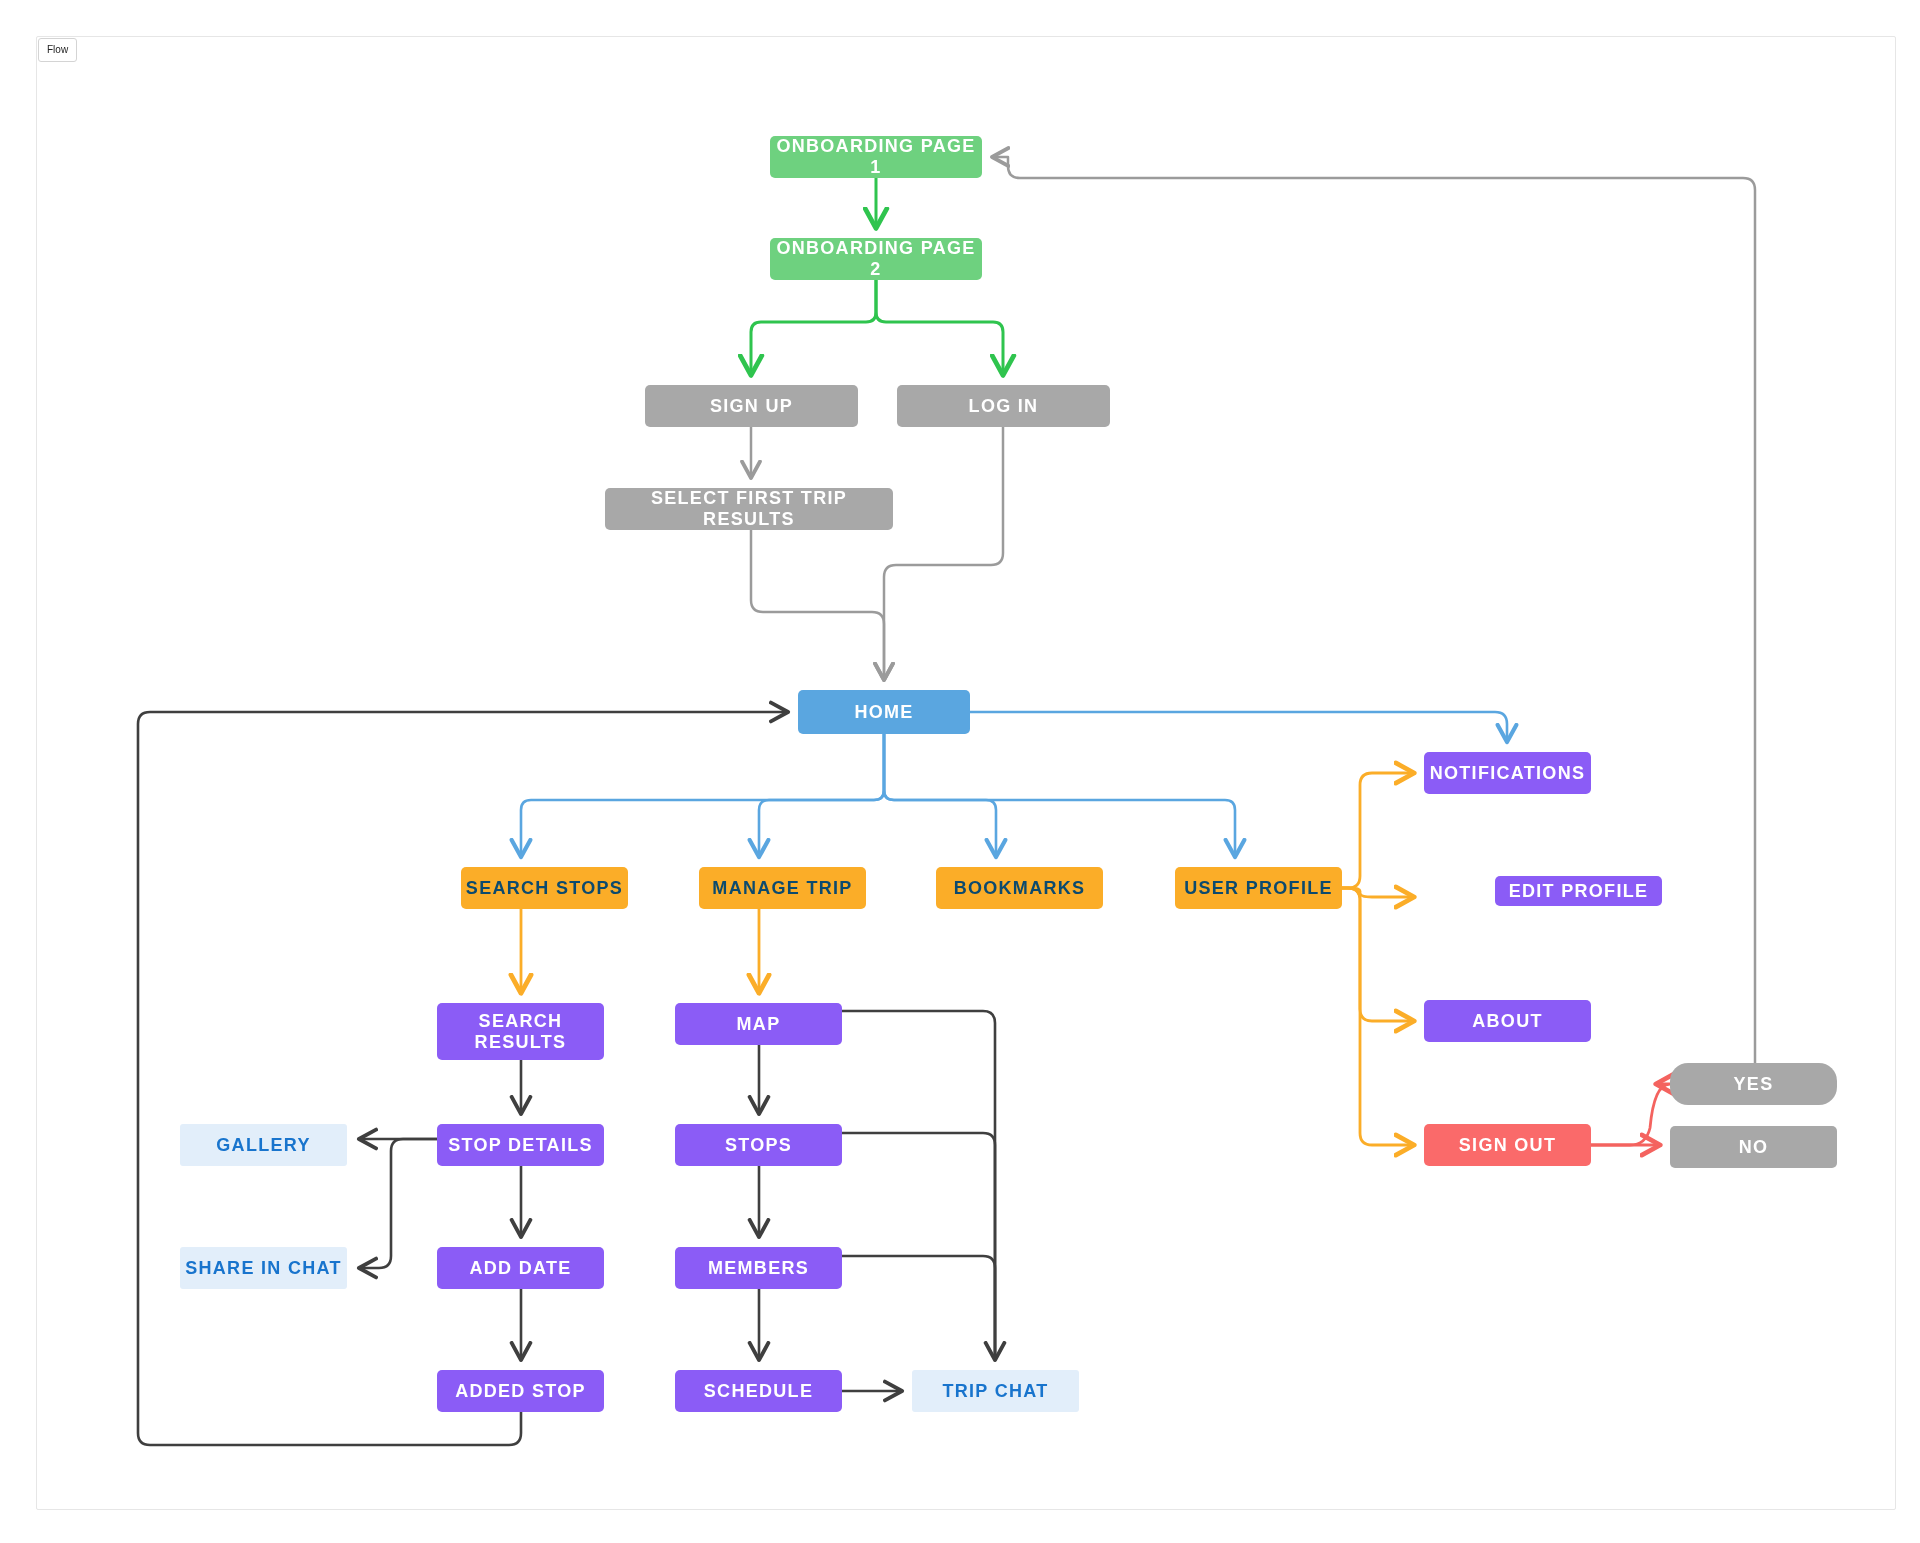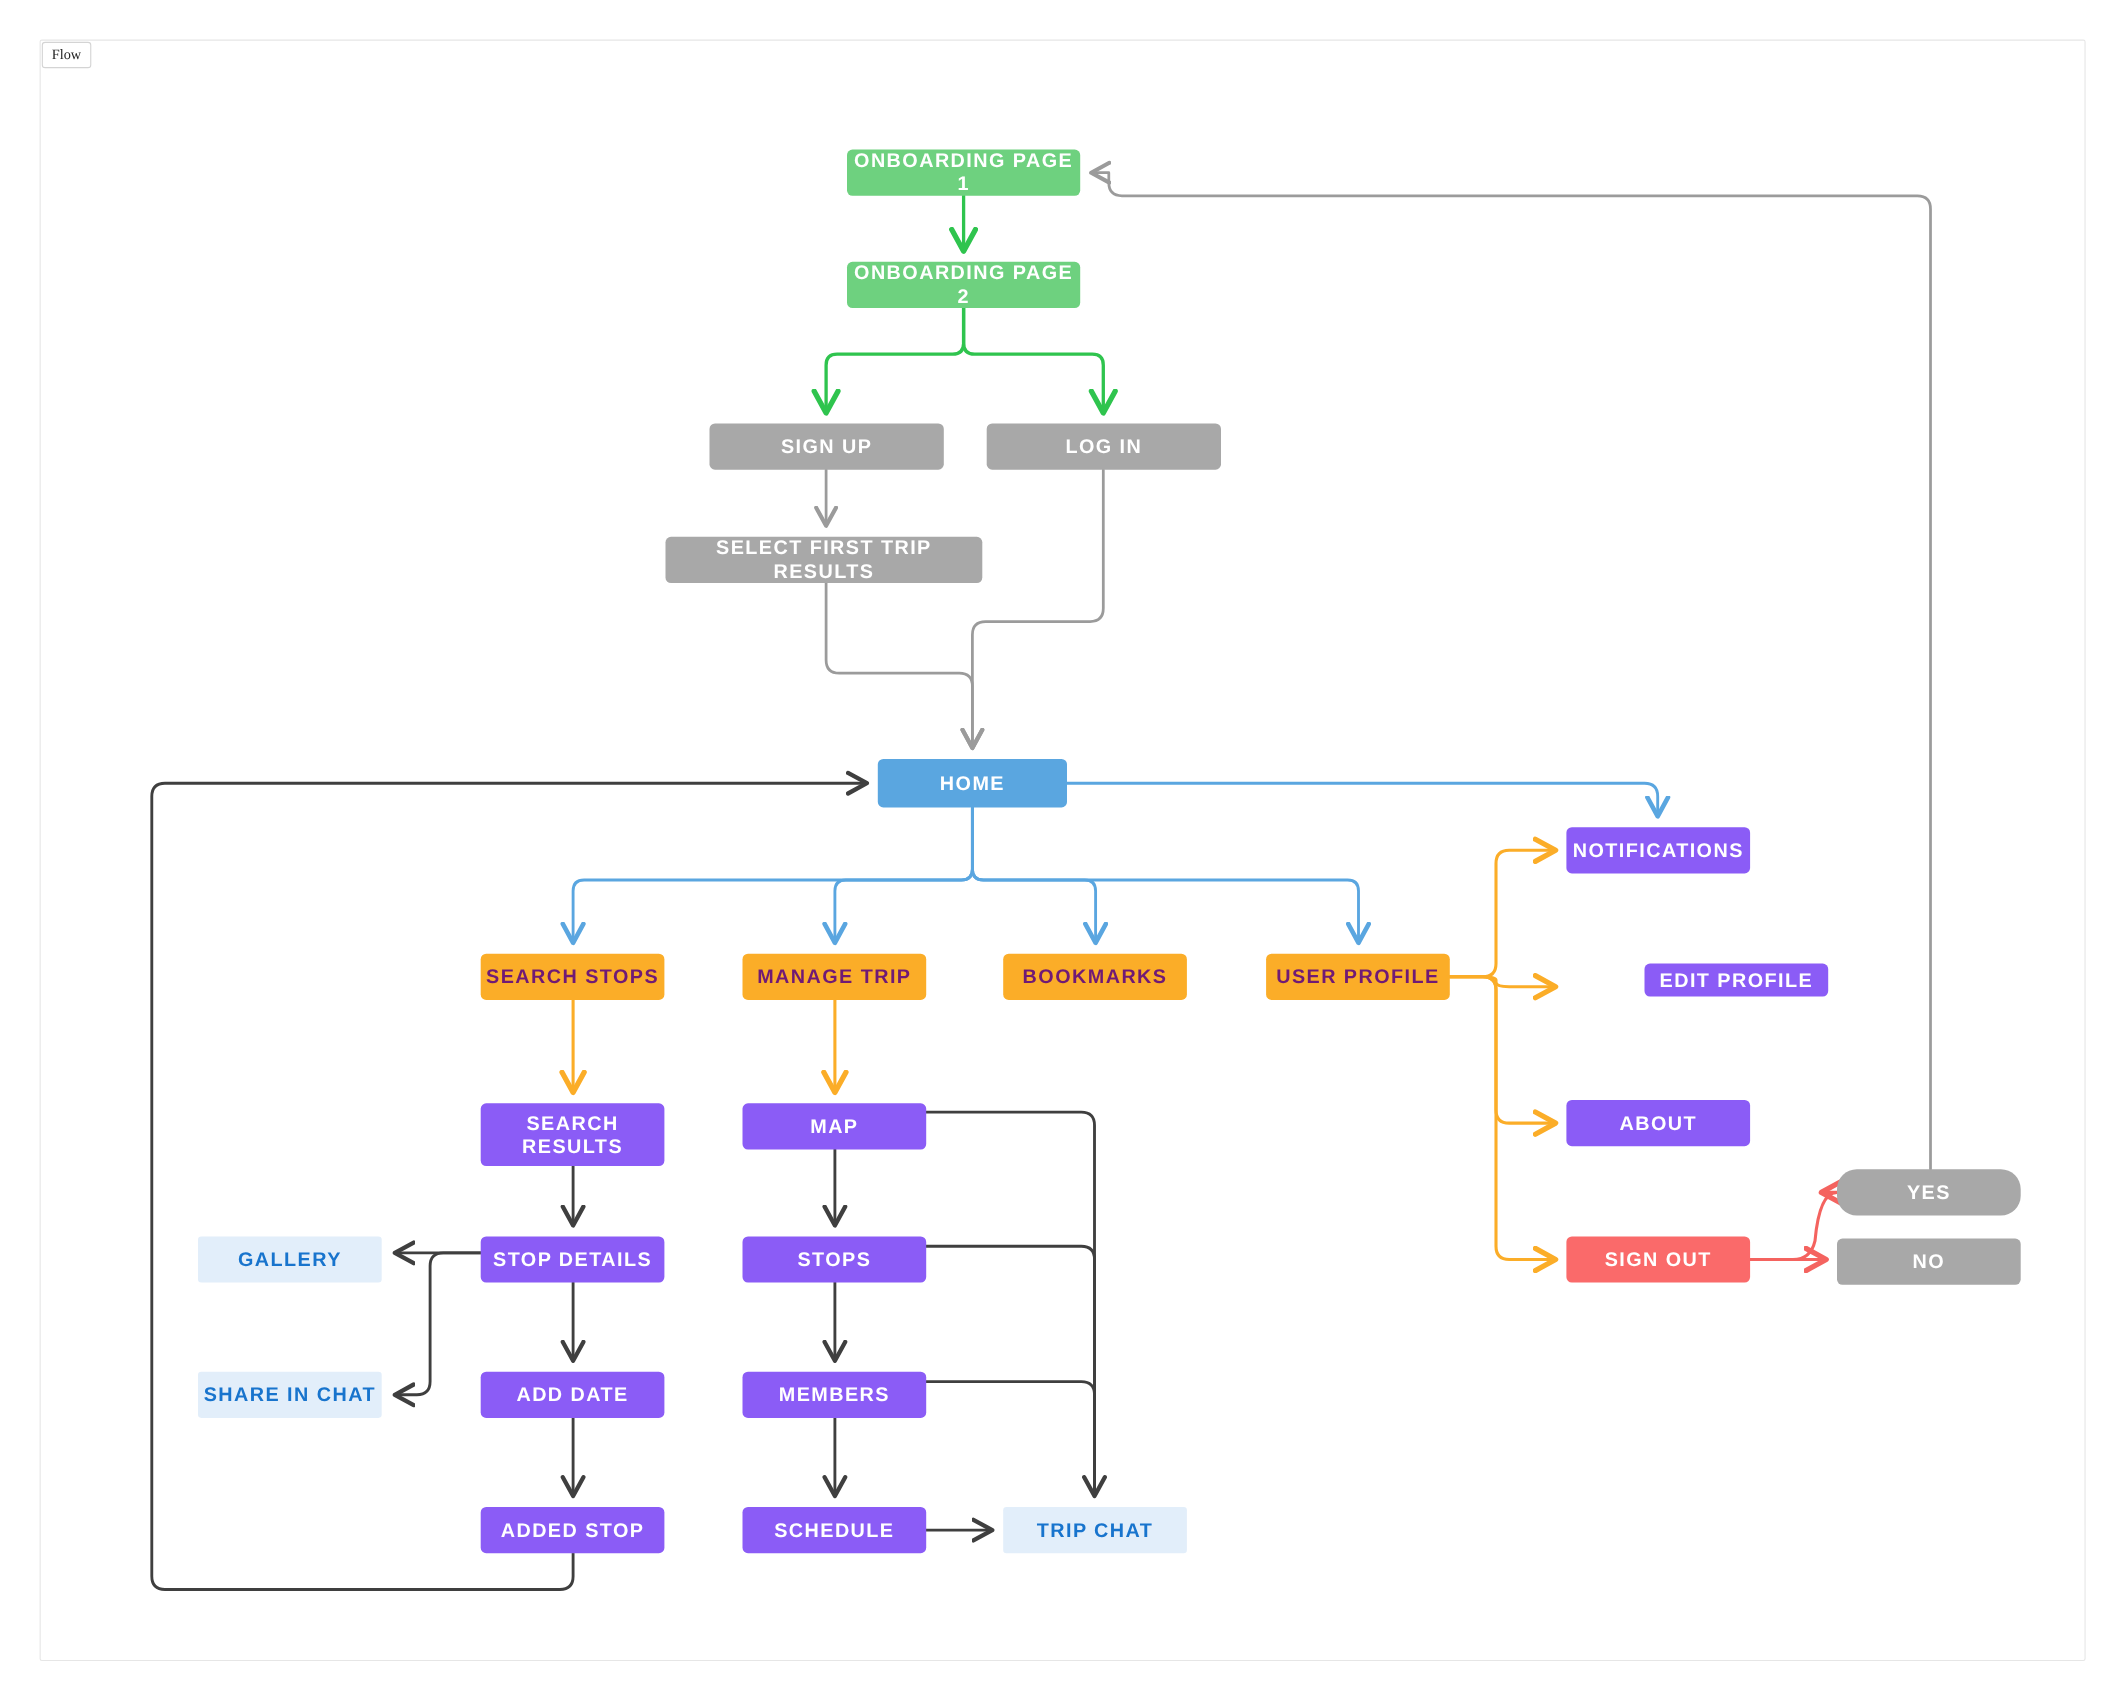--- a/index.html
+++ b/index.html
@@ -23,25 +23,25 @@
     border: 1px solid #e6e6e6;
     border-radius: 2px;
   }
   #flow-tab {
     position: absolute;
     left: 38px; top: 38px;
     padding: 3px 8px 4px 8px;
     background: #ffffff;
     border: 1px solid #d4d4d4;
     border-radius: 3px;
-    font-size: 13px;
+    font-size: 10px;
     color: #222222;
     line-height: 15px;
     z-index: 20;
-    font-family: Liberation Serif, serif;
+    font-family: Liberation Sans, sans-serif;
   }
   #diagram {
     position: absolute;
     left: 0; top: 0;
     width: 1920px; height: 1543px;
   }
   .node {
     position: absolute;
     display: flex;
     align-items: center;
@@ -51,21 +51,21 @@
     letter-spacing: 1.3px;
     font-weight: bold;
     font-size: 18px;
     font-family: "Liberation Sans", sans-serif;
     z-index: 10;
     user-select: none;
   }
   .n-green   { background: #6ed17f; color: #ffffff; }
   .n-gray    { background: #a8a8a8; color: #ffffff; }
   .n-blue    { background: #5aa6e0; color: #ffffff; }
-  .n-orange  { background: #fbad28; color: #701a75; }
+  .n-orange  { background: #fbad28; color: #0c4a6e; margin-left: 24px; }
   .n-dark    { background: #8b5cf6; color: #ffffff; }
   .n-red     { background: #fa6a6a; color: #ffffff; }
   .n-light   { background: #e2eefa; color: #1874cd; border-radius: 3px; }
 </style>
 </head>
 <body>
 
 <div id="page">
 
   <div id="canvas-frame"></div>

